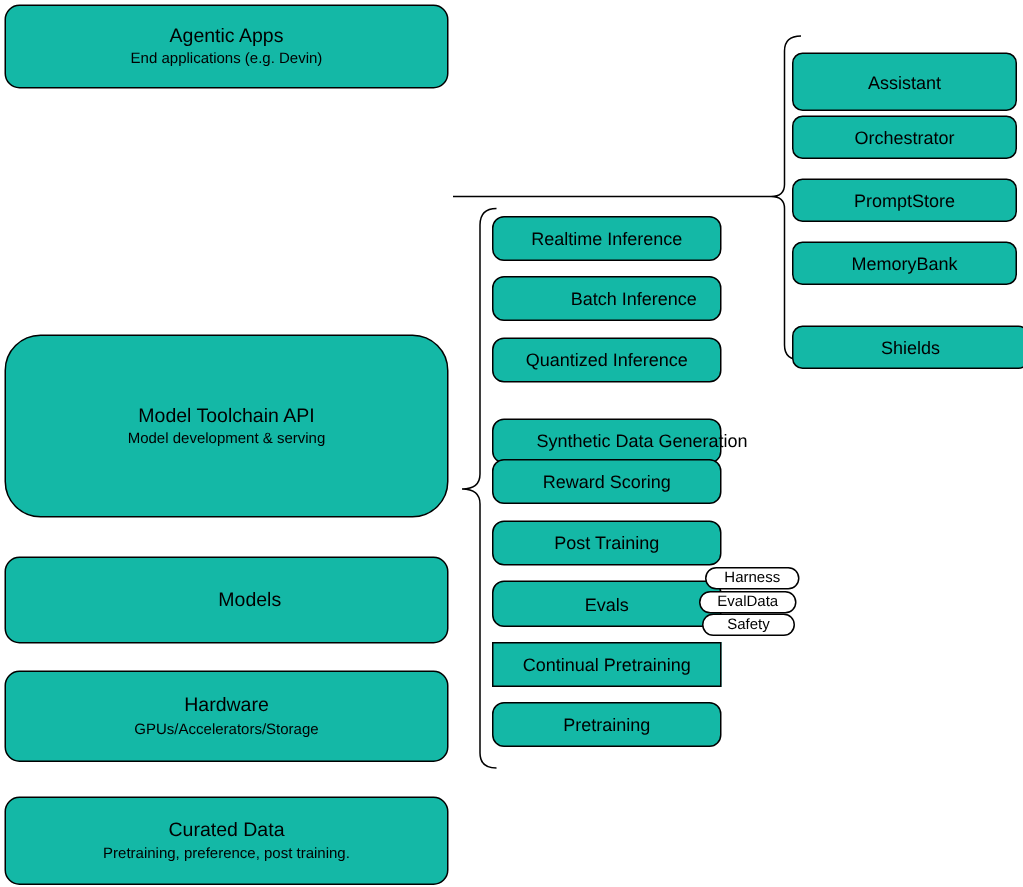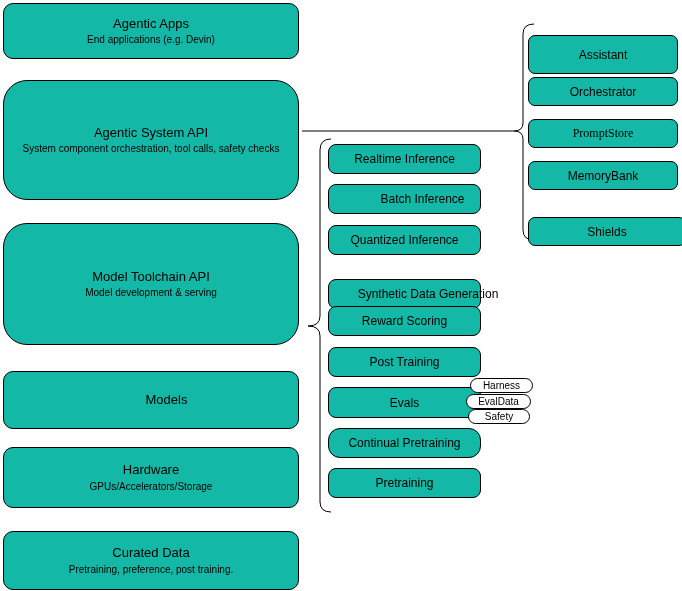--- a/index.html
+++ b/index.html
@@ -57,24 +57,20 @@
     <path d="M534,24 Q523,24 523,34 L523,123 Q523,131 514,131 Q523,131 523,139 L523,230 Q523,240 534,240" fill="none" stroke="#000000" stroke-width="1"></path>
 
     <path d="M331,139 Q320,139 320,150 L320,316 Q320,326 308,326 Q320,326 320,336 L320,502 Q320,512 331,512" fill="none" stroke="#000000" stroke-width="1"></path>
   </svg>
 
   <div class="box lbox" style="left:3px; top:3px; width:296px; height:56px; border-radius:10px;">
     <div class="ltitle">Agentic Apps</div>
     <div class="lsub">End applications (e.g. Devin)</div>
   </div>
 
-  <div class="box lbox" style="left:3px; top:80px; width:296px; height:120px; border-radius:24px;">
-    <div class="ltitle">Agentic System API</div>
-    <div class="lsub">System component orchestration, tool calls, safety checks</div>
-  </div>
 
   <div class="box lbox" style="left:3px; top:223px; width:296px; height:122px; border-radius:24px;">
     <div class="ltitle">Model Toolchain API</div>
     <div class="lsub">Model development &amp; serving</div>
   </div>
 
   <div class="box lbox" style="left:3px; top:371px; width:296px; height:58px; border-radius:10px;padding-left:31px;">
     <div class="ltitle">Models</div>
   </div>
 
@@ -88,26 +84,26 @@
     <div class="lsub">Pretraining, preference, post training.</div>
   </div>
 
   <div class="box mbox" style="left:328px; top:144px; width:153px; height:30px; border-radius:8px;">Realtime Inference</div>
   <div class="box mbox" style="left:328px; top:184px; width:153px; height:30px; border-radius:8px;padding-left:36px;">Batch Inference</div>
   <div class="box mbox" style="left:328px; top:225px; width:153px; height:30px; border-radius:8px;">Quantized Inference</div>
   <div class="box mbox" style="left:328px; top:279px; width:153px; height:30px; border-radius:8px;padding-left:47px;">Synthetic Data Generation</div>
   <div class="box mbox" style="left:328px; top:306px; width:153px; height:30px; border-radius:8px;">Reward Scoring</div>
   <div class="box mbox" style="left:328px; top:347px; width:153px; height:30px; border-radius:8px;">Post Training</div>
   <div class="box mbox" style="left:328px; top:387px; width:153px; height:31px; border-radius:8px;">Evals</div>
-  <div class="box mbox" style="left:328px; top:428px; width:153px; height:30px; border-radius:12px;">Continual Pretraining</div>
+  <div class="box mbox" style="left:328px; top:428px; width:153px; height:30px; border-radius:0;">Continual Pretraining</div>
   <div class="box mbox" style="left:328px; top:468px; width:153px; height:30px; border-radius:8px;">Pretraining</div>
 
   <div class="pill" style="left:470px; top:378px; width:63px; height:15px;">Harness</div>
   <div class="pill" style="left:466px; top:394px; width:65px; height:15px;">EvalData</div>
   <div class="pill" style="left:468px; top:409px; width:62px; height:15px;">Safety</div>
 
   <div class="box rbox" style="left:528px; top:35px; width:150px; height:39px; border-radius:7px;">Assistant</div>
   <div class="box rbox" style="left:528px; top:77px; width:150px; height:29px; border-radius:7px;">Orchestrator</div>
-  <div class="box rbox" style="left:528px; top:119px; width:150px; height:29px; border-radius:7px;font-family:Liberation Serif, serif;">PromptStore</div>
+  <div class="box rbox" style="left:528px; top:119px; width:150px; height:29px; border-radius:7px;">PromptStore</div>
   <div class="box rbox" style="left:528px; top:161px; width:150px; height:29px; border-radius:7px;">MemoryBank</div>
   <div class="box rbox" style="left:528px; top:217px; width:158px; height:29px; border-radius:7px;">Shields</div>
 
 </div>
 
 </body></html>

